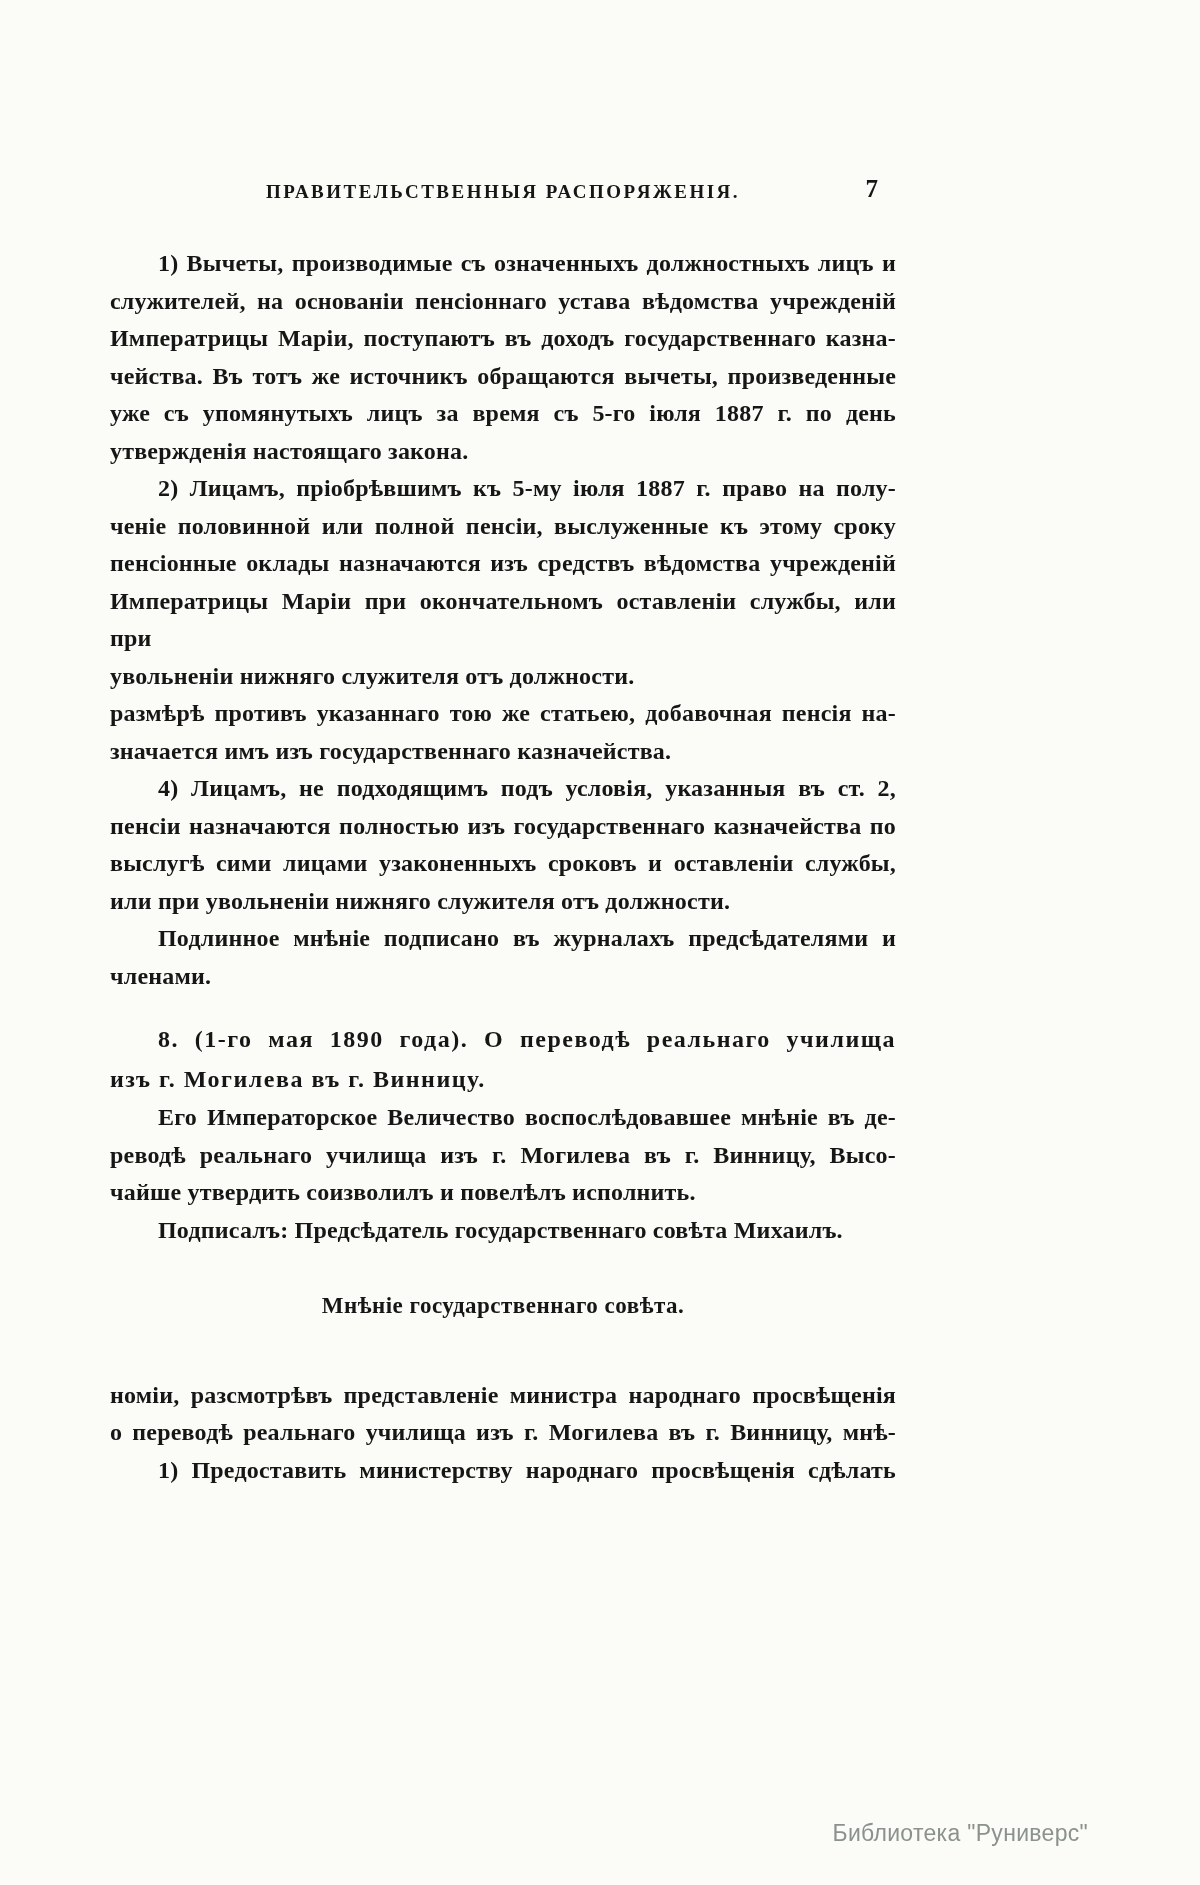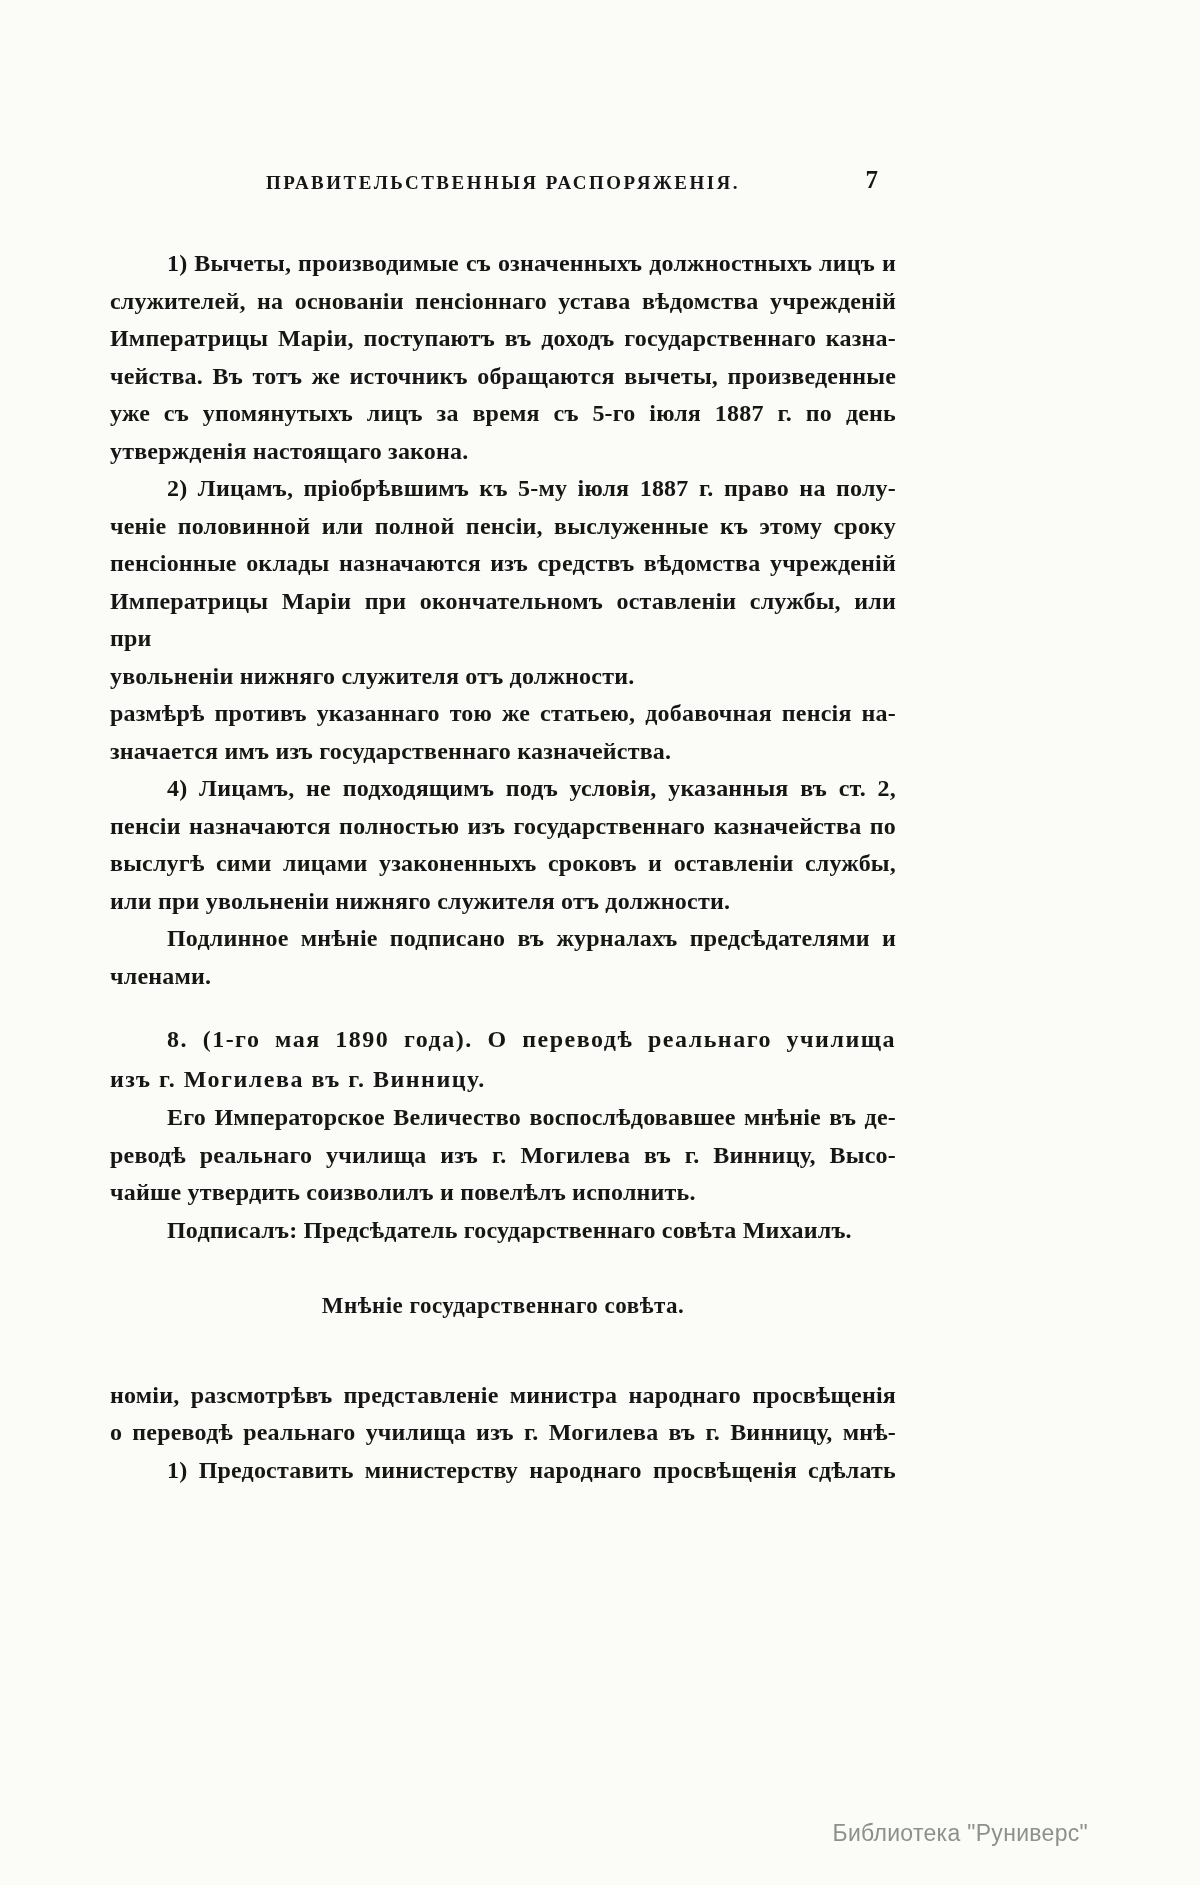--- a/index.html
+++ b/index.html
@@ -12,21 +12,21 @@
     margin: 0 auto;
     background: #fbfbf7;
     color: #161616;
     font-family: "Liberation Serif", serif;
     overflow: hidden;
   }
 
   
   .header {
     position: absolute;
-    top: 166px;
+    top: 175px;
     left: 110px;
     width: 786px;
     height: 34px;
   }
   .running-title {
     position: absolute;
     left: 0; right: 0;
     top: 6px;
     text-align: center;
     font-size: 19px;
@@ -55,21 +55,21 @@
 
   .line {
     line-height: 37.5px;
     text-align: justify;
     text-align-last: justify;
   }
   .line.last {
     text-align: left;
     text-align-last: left;
   }
-  .line.indent { text-indent: 48px; margin-left: 9px; }
+  .line.indent { text-indent: 48px; }
 
   .block-section-heading { margin-top: 24px; }
   .block-section-heading .line {
     line-height: 40px;
     letter-spacing: 1.5px;
   }
 
   .block-centered-heading {
     margin-top: 38px;
     margin-bottom: 52px;

